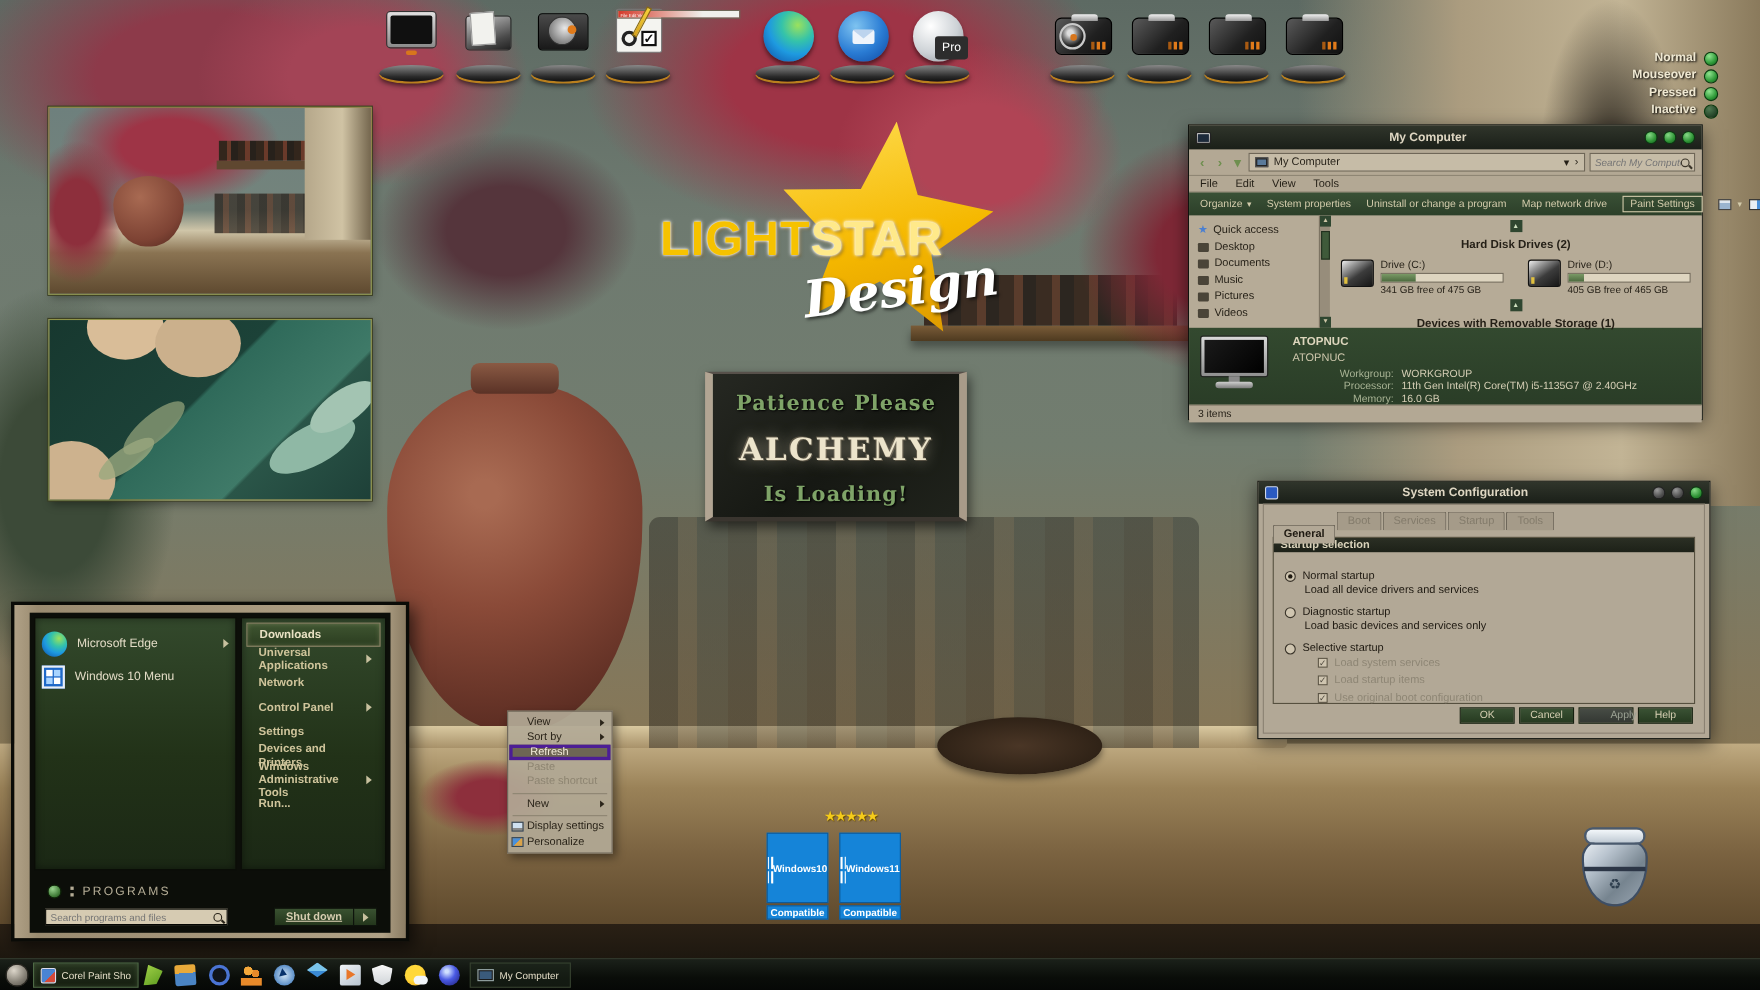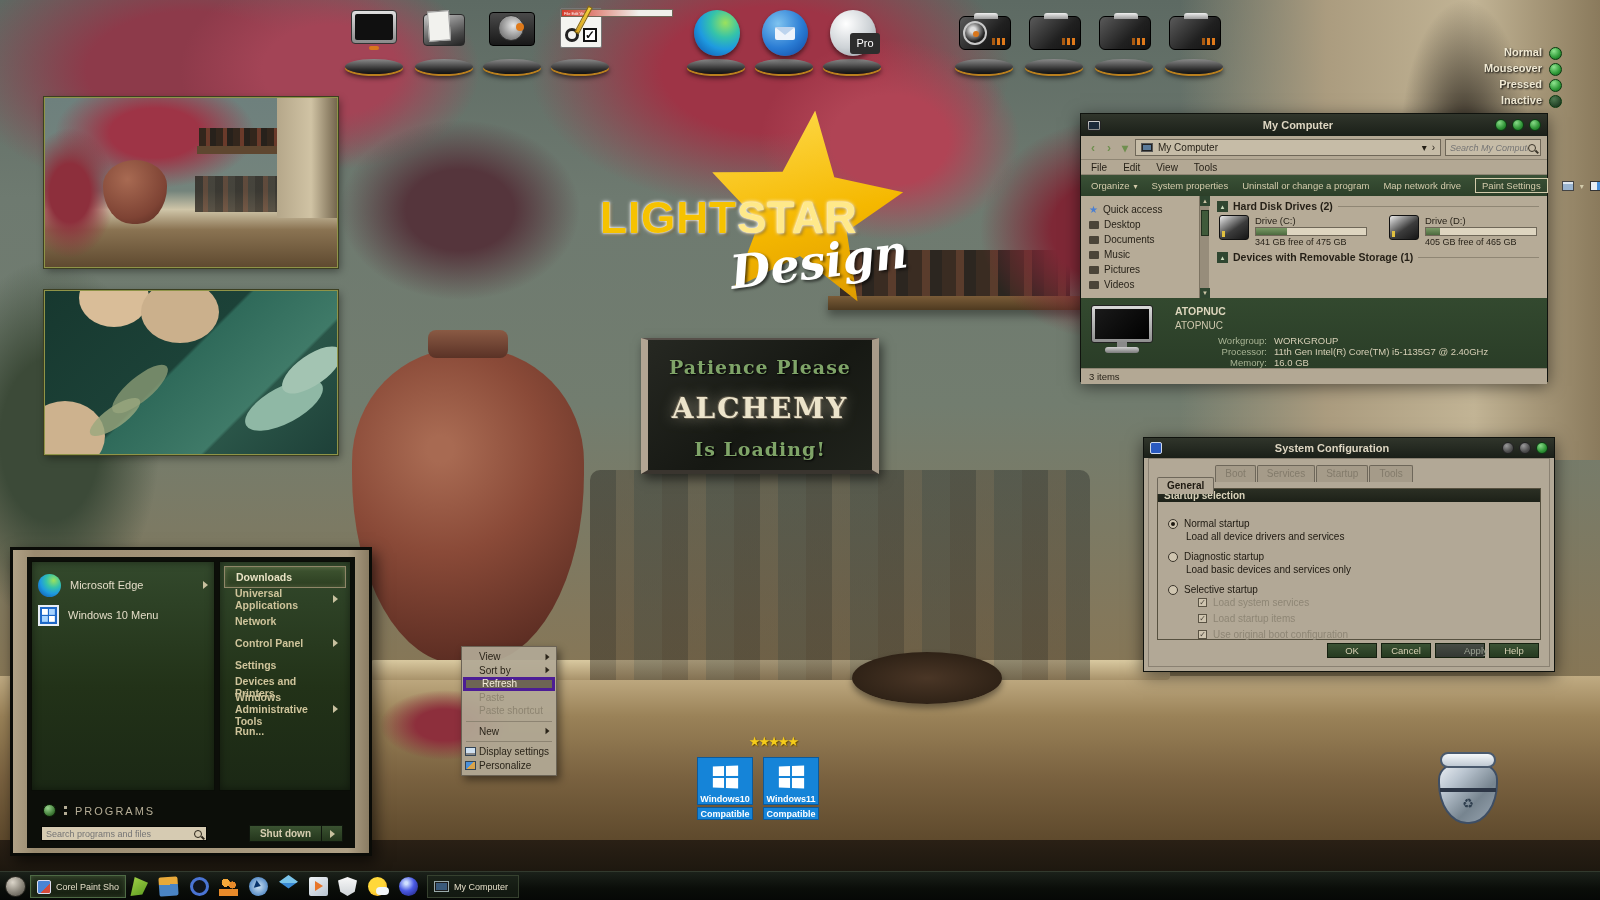--- a/index.html
+++ b/index.html
@@ -117,21 +117,21 @@
   .pane-icon { width:13px; height:10px; background:linear-gradient(90deg,#e8eef4 55%,#4a90d9 55%); border:1px solid #333; }
   #mc-body { display:flex; height:102px; background:#b6ab97; }
   #mc-side { width:118px; padding:6px 0 0 8px; font-size:10px; color:#241f16; }
   .side-item { display:flex; align-items:center; gap:5px; height:15px; }
   .side-item .sq { width:10px; height:8px; background:#4a4438; border-radius:1px; }
   .side-item .starb { color:#4a7fd1; font-size:10px; line-height:10px; }
   #mc-scroll { width:10px; background:#978d7b; position:relative; border-left:1px solid #7d7463; }
   #mc-scroll .thumb { position:absolute; left:1px; top:14px; width:8px; height:26px; background:#3f5a3a; border:1px solid #22301e; }
   #mc-scroll .cap { position:absolute; left:0; width:10px; height:10px; background:#2f4630; color:#cfc7a8; font-size:6px; text-align:center; line-height:10px; }
   #mc-main { flex:1; padding:4px 8px 0 8px; position:relative; }
-  .sec-hdr { display:flex; align-items:center; gap:5px; margin-bottom:3px; }
+  .sec-hdr { display:flex; align-items:center; gap:5px; margin-bottom:3px;flex-direction:column; }
   .sec-hdr .arr { width:11px; height:11px; background:#2f4630; color:#cfe0c0; font-size:7px; line-height:11px; text-align:center; }
   .sec-hdr .arr::after{ content:"\25B4"; }
   .sec-hdr .txt { font-size:10.5px; font-weight:bold; color:#241f16; white-space:nowrap; }
   .sec-hdr .line { flex:1; height:1px; background:#8f8674; }
   .drives-row { display:flex; gap:22px; margin:0 0 4px 2px; }
   .drive { display:flex; gap:6px; }
   .hdd { width:30px; height:25px; border-radius:3px; position:relative;
     background:linear-gradient(145deg,#efefef 0%,#9a9a9a 25%,#3c3c3c 55%,#161616 100%); border:1px solid #111; }
   .hdd::after { content:""; position:absolute; left:2px; bottom:2px; width:3px; height:6px; background:#e0c040; }
   .drive-info { font-size:9px; color:#241f16; }
@@ -199,38 +199,38 @@
   #sm-progs { display:flex; align-items:center; gap:8px; margin:13px 0 0 12px; }
   .progs-orb { width:13px; height:13px; border-radius:50%; background:radial-gradient(circle at 35% 28%, #9ad48f, #3f7a36 65%, #1e4018); border:1px solid #0e2408; }
   .progs-dots { display:flex; flex-direction:column; gap:3px; }
   .progs-dots i { width:3px; height:3px; background:#b5ad96; }
   #sm-progs .lbl { color:#b5ad96; font-size:11px; letter-spacing:2px; }
   #sm-bottomrow { display:flex; align-items:center; margin:8px 8px 0 10px; }
   #sm-search { width:166px; height:15px; background:#d6cbb2; border:1px solid #050603; display:flex; align-items:center; padding:0 4px; }
   #sm-search input { flex:1; min-width:0; border:none; background:transparent; font-size:9px; color:#2a2419; outline:none; font-family:"Liberation Sans",sans-serif; }
   #sm-search .mag { border-color:#2a2419; } #sm-search .mag::after { background:#2a2419; }
   #sm-shut { margin-left:auto; display:flex; }
-  .shut-main { height:17px; background:linear-gradient(#3a5231,#24361c); border:1px solid #0f150d; color:#d6cdb0; font-size:10px; font-weight:bold; padding:2px 10px; }
+  .shut-main { height:17px; background:linear-gradient(#3a5231,#24361c); border:1px solid #0f150d; color:#d6cdb0; font-size:10px; font-weight:bold; padding:2px 10px;text-decoration:underline; }
   .shut-arr { width:21px; height:17px; background:linear-gradient(#3a5231,#24361c); border:1px solid #0f150d; border-left:none; display:flex; align-items:center; justify-content:center; }
 
   
   #ctx { position:absolute; left:461px; top:646px; width:96px; background:rgba(178,169,150,.92);
     border:1px solid #6b6355; box-shadow:3px 4px 8px rgba(0,0,0,.45); padding:3px 0; font-size:10px; color:#2a2419; }
   .ctx-item { display:flex; align-items:center; height:13.5px; padding:0 6px 0 17px; position:relative; }
   .ctx-item .arrow-r { border-left-color:#2a2419; margin-left:auto; transform:scale(.8); }
   .ctx-item.hl { background:#6d6554; border:3px solid #4c1d95; color:#f3ecd9; margin:0 1px; padding:0 5px 0 16px; }
   .ctx-item.dis { color:#8d8471; }
   .ctx-sep { height:1px; background:#8d8472; margin:3px 4px; }
   .ctx-ico { position:absolute; left:3px; width:11px; height:9px; }
   .ico-display { background:linear-gradient(#cfe0f0 70%,#888 70%); border:1px solid #345; }
   .ico-paint { background:linear-gradient(135deg,#4a90d9 50%,#d9a34a 50%); border:1px solid #345; }
 
   
   .badge { position:absolute; width:56px; }
-  .badge .sq { height:48px; background:#1584d8; border:1px solid #0d5a9a; display:flex; flex-direction:column; align-items:center; }
+  .badge .sq { height:64px; background:#1584d8; border:1px solid #0d5a9a; display:flex; flex-direction:row; align-items:center; }
   .winlogo { display:grid; grid-template-columns:1fr 1fr; grid-template-rows:1fr 1fr; gap:2px; width:26px; height:24px; margin:8px 0 4px; transform:perspective(80px) rotateY(-14deg); }
   .winlogo i { background:#fff; }
   .badge .os { color:#fff; font-weight:bold; font-size:9px; margin-top:2px; }
   .badge .strip { margin-top:2px; height:13px; background:#1584d8; border:1px solid #0d5a9a; color:#fff; font-weight:bold; font-size:9px; text-align:center; line-height:12px; }
   .star-row { position:absolute; left:735px; top:734px; width:76px; text-align:center; color:#f5cc1a; text-shadow:1px 1px 1px #6b4e00; font-size:13px; letter-spacing:-2px; }
   .star-row::before { content:"\2605\2605\2605\2605\2605"; }
 
   
   #recycle { position:absolute; left:1436px; top:750px; width:64px; height:76px; }
   #recycle .body { position:absolute; left:2px; top:10px; width:60px; height:64px;

